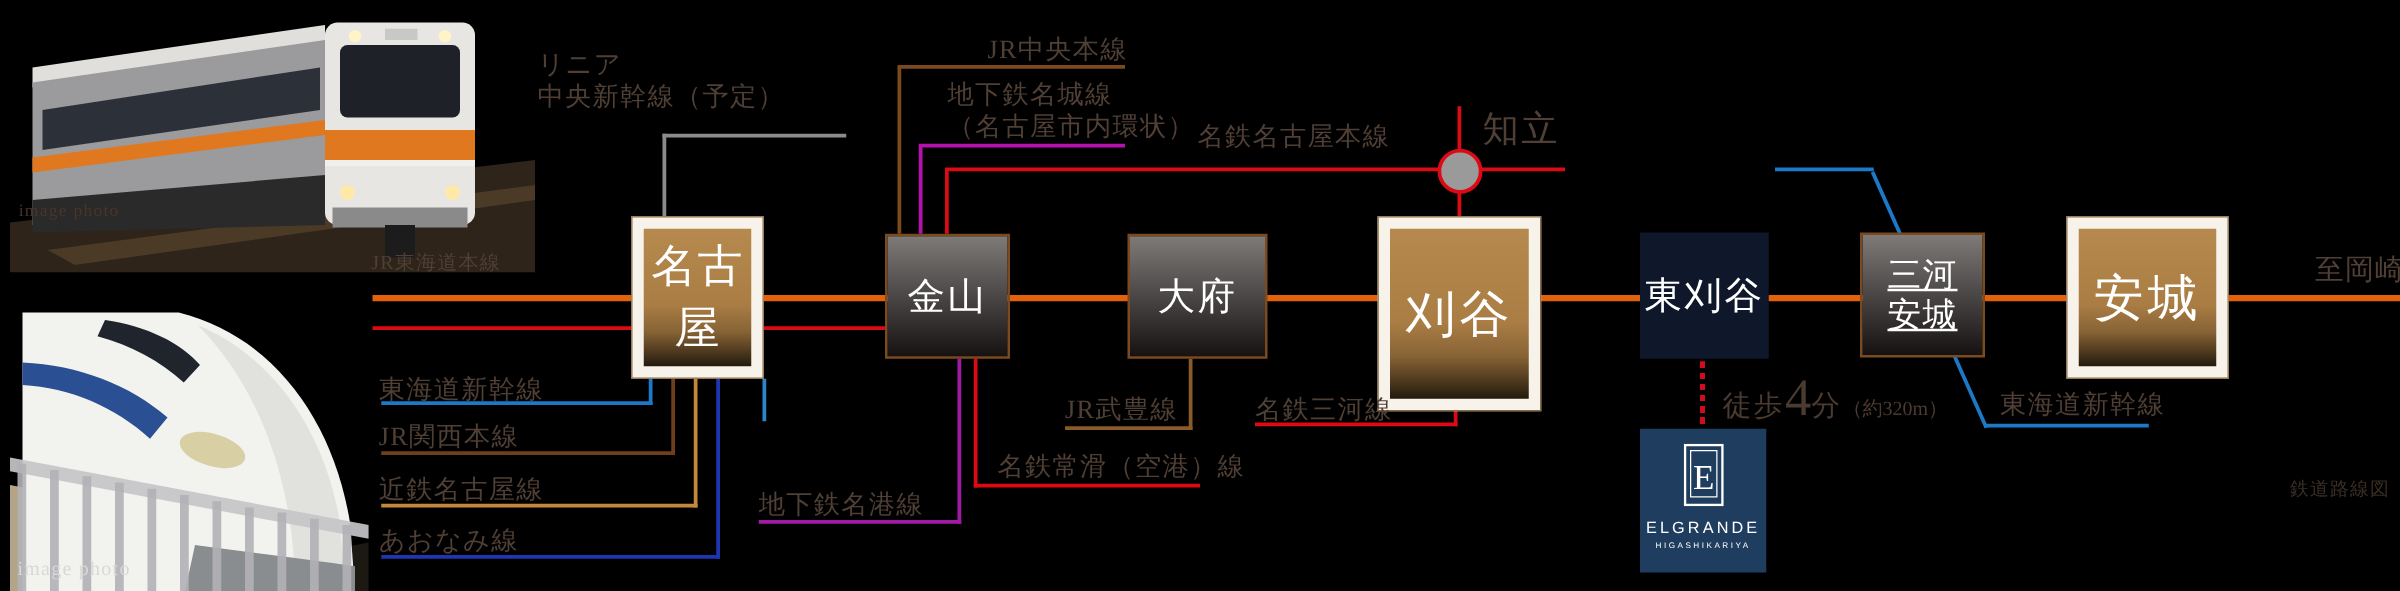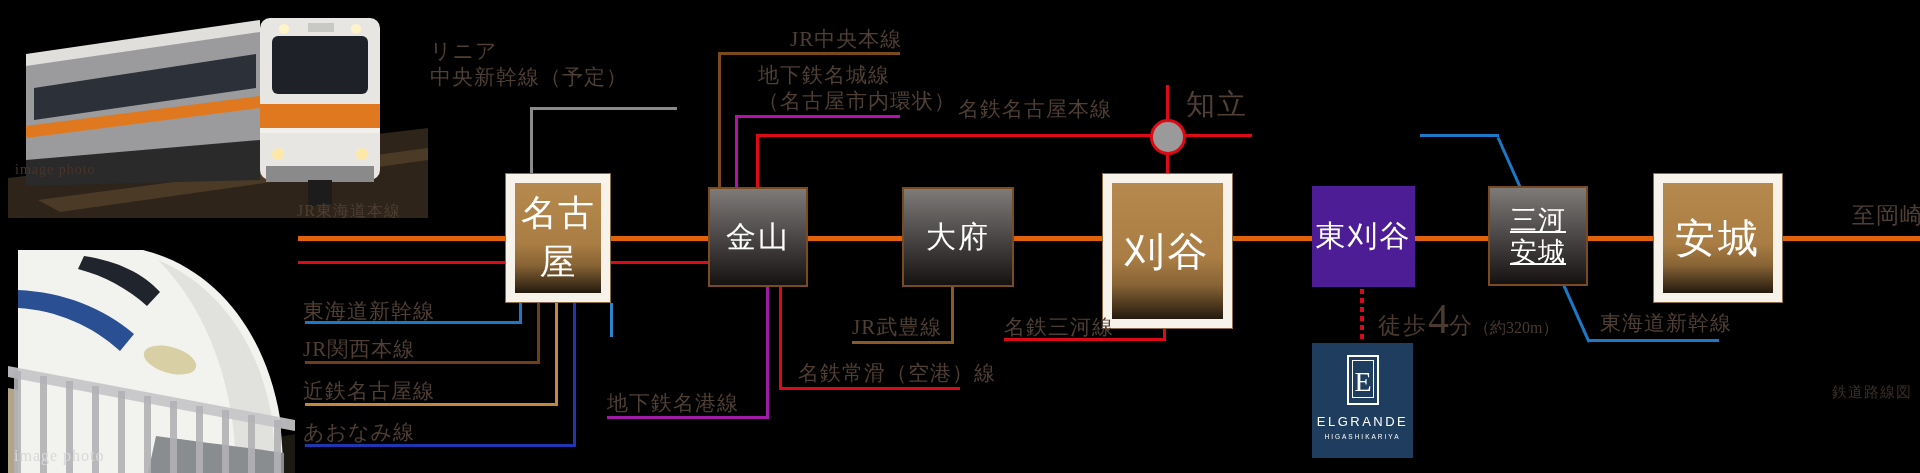--- a/index.html
+++ b/index.html
@@ -157,21 +157,21 @@
   <div class="junction" style="left: 1150px; top: 119px; border-color: rgb(220, 10, 20); background-color: rgb(154, 154, 154);"></div>
 
   <div class="st st-gold" style="left:505px;top:173px;width:106px;height:130px;">
     <div class="inner fs36">名古屋</div>
   </div>
   <div class="st st-gray fs30" style="left:708px;top:187px;width:100px;height:100px;">金山</div>
   <div class="st st-gray fs30" style="left:902px;top:187px;width:112px;height:100px;">大府</div>
   <div class="st st-gold" style="left:1102px;top:173px;width:131px;height:156px;">
     <div class="inner fs40">刈谷</div>
   </div>
-  <div class="st fs30" style="left: 1312px; top: 186px; width: 103px; height: 101px; background-color: #4c1d95;">東刈谷</div>
+  <div class="st fs30" style="left: 1312px; top: 186px; width: 103px; height: 101px; background-color: #0f172a;">東刈谷</div>
   <div class="st st-gray fs27" style="left:1488px;top:186px;width:100px;height:100px;flex-direction:column;">
     <span>三河</span>
     <span>安城</span>
   </div>
   <div class="st st-gold" style="left:1653px;top:173px;width:130px;height:130px;">
     <div class="inner fs40">安城</div>
   </div>
 
   <div class="lab" style="left:297px;top:201px;font-size:16px;text-align:right;">JR東海道本線</div>
   <div class="lab" style="left:303px;top:298px;">東海道新幹線</div>

